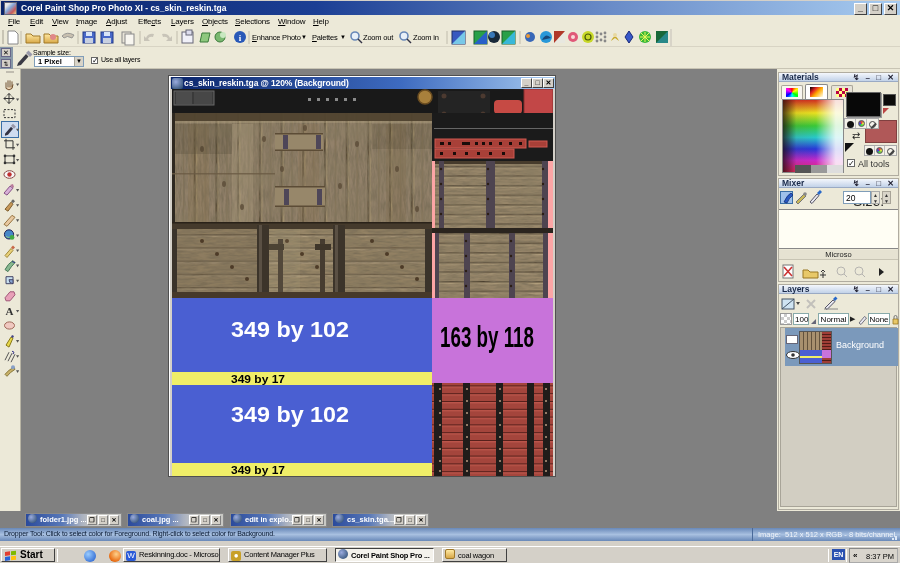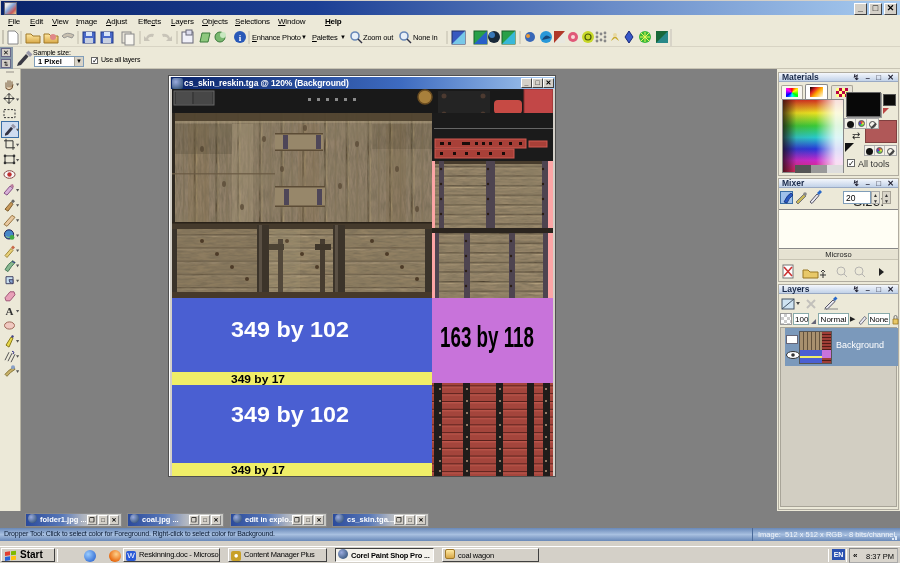--- a/index.html
+++ b/index.html
@@ -39,36 +39,37 @@
 .mticon{display:inline-block;width:9px;height:9px;border-radius:50%;background:radial-gradient(circle at 35% 35%,#9ad,#246);margin:0 3px 0 2px;vertical-align:-1px;}
 .mttext{font-weight:bold;}
 .mtb{position:absolute;top:1px;width:10px;height:10px;background:#d4d0c8;border:1px solid #808080;border-top-color:#fff;border-left-color:#fff;color:#000;font-size:6px;line-height:8px;text-align:center;font-weight:bold;}
 .mintab .mtb:nth-of-type(3){right:24px;}
 .mintab .mtb:nth-of-type(4){right:13px;}
 .mintab .mtb:nth-of-type(5){right:2px;}
 </style></head>
 <body>
 <div id="titlebar">
   <div class="ticon"></div>
+    <div class="ttext">Corel Paint Shop Pro Photo XI - cs_skin_reskin.tga</div>
   <div class="winbtn" style="right:33px;width:13px;">_</div>
   <div class="winbtn" style="right:18px;width:13px;">□</div>
   <div class="winbtn" style="right:3px;width:13px;">✕</div>
 </div>
 <div id="menubar">
   <span style="left:8px;"><u>F</u>ile</span>
     <span style="left:30px;"><u>E</u>dit</span>
     <span style="left:52px;"><u>V</u>iew</span>
     <span style="left:76px;"><u>I</u>mage</span>
     <span style="left:106px;"><u>A</u>djust</span>
     <span style="left:138px;">Effe<u>c</u>ts</span>
     <span style="left:171px;"><u>L</u>ayers</span>
     <span style="left:202px;"><u>O</u>bjects</span>
     <span style="left:235px;"><u>S</u>elections</span>
     <span style="left:278px;"><u>W</u>indow</span>
-    <span style="left:325px;font-weight:bold;"><u>H</u>elp</span>
+    <span style="left:313px;"><u>H</u>elp</span>
 </div>
 <div id="toolbar">
 <svg width="900" height="19" xmlns="http://www.w3.org/2000/svg" style="position:absolute;left:0;top:0;">
   <defs>
     <linearGradient id="fold" x1="0" y1="0" x2="0" y2="1">
           <stop offset="0" stop-color="#ffe9a2"></stop>
           <stop offset="1" stop-color="#d8a848"></stop>
         </linearGradient>
   </defs>
 
@@ -152,21 +153,21 @@
       <path d="M640 9 h10 M645 4 v10 M641 5 l8 8 M649 5 l-8 8" stroke="#e8f858" stroke-width="1"></path>
   <rect x="656" y="3" width="12" height="12" fill="#186838"></rect>
       <path d="M656 15 l12 -12 v12 z" fill="#38a8d8" opacity="0.5"></path>
   <rect x="670" y="1" width="2" height="17" fill="#d8d4c8"></rect>
 </svg>
 <div class="ddl" style="left:252px;"><u>E</u>nhance Photo</div>
 <div class="ddl" style="left:301px;font-size:6px;">▼</div>
 <div class="ddl" style="left:312px;"><u>P</u>alettes</div>
 <div class="ddl" style="left:340px;font-size:6px;">▼</div>
 <div class="ddl" style="left:363px;">Zoom out</div>
-<div class="ddl" style="left:413px;">None in</div>
+<div class="ddl" style="left:413px;">Zoom in</div>
 </div>
 <div id="optbar">
   <div style="position:absolute;left:0px;top:0px;width:13px;height:22px;background:#8898a8;"></div>
   <div style="position:absolute;left:1px;top:1px;width:10px;height:9px;background:#d4d0c8;border:1px solid #668;color:#000;font-size:7px;line-height:8px;text-align:center;">✕</div>
   <div style="position:absolute;left:1px;top:12px;width:10px;height:9px;background:#d4d0c8;border:1px solid #668;color:#000;font-size:6px;line-height:8px;text-align:center;">⇅</div>
   <svg width="26" height="22" style="position:absolute;left:14px;top:0;" xmlns="http://www.w3.org/2000/svg">
     <path d="M4 16 L12 7 l2.5 2.5 L7 18 l-4 1 z" fill="#3a3a44"></path>
     <path d="M12 6 l4 4 2.5 -2.5 -4 -4 z" fill="#99a"></path>
   </svg>
   <div style="position:absolute;left:33px;font-size:7px;letter-spacing:-0.2px;top:2px;">Sample size:</div>
@@ -723,21 +724,21 @@
   <div style="position:absolute;left:57px;top:2px;width:1px;height:13px;background:#999;border-right:1px solid #fff;"></div>
   <div style="position:absolute;left:84px;top:3px;width:12px;height:12px;border-radius:50%;background:radial-gradient(circle at 35% 35%,#9cf,#1a55c8);"></div>
   <div style="position:absolute;left:109px;top:3px;width:12px;height:12px;border-radius:50%;background:radial-gradient(circle at 60% 35%,#ffd08a,#e86a10 70%,#8a3000);"></div>
   <div style="position:absolute;left:128px;top:2px;width:1px;height:13px;background:#999;border-right:1px solid #fff;"></div>
   <div class="taskbtn" style="left:123px;width:97px;">
     <span class="tbicon" style="background:#2a5ad8;color:#fff;">W</span>Reskinning.doc - Microso...</div>
   <div class="taskbtn" style="left:228px;width:99px;">
     <span class="tbicon" style="background:#c8a028;color:#fff;">●</span>Content Manager Plus</div>
   <div class="taskbtn active" style="left:335px;width:99px;">
     <span class="tbicon" style="background:radial-gradient(circle at 35% 35%,#9ad,#246);border-radius:50%;"></span><b>Corel Paint Shop Pro ...</b></div>
-  <div class="taskbtn" style="left:442px;width:97px;">
+  <div class="taskbtn" style="left:442px;width:65px;">
     <span class="tbicon" style="background:linear-gradient(180deg,#ffe9a2,#d8a848);border:1px solid #a07828;"></span>coal wagon</div>
   <div style="position:absolute;left:828px;top:2px;width:1px;height:13px;background:#999;border-right:1px solid #fff;"></div>
   <div style="position:absolute;left:832px;top:2px;width:13px;height:11px;background:#2a50b0;color:#fff;font-size:7px;font-weight:bold;text-align:center;line-height:11px;">EN</div>
   <div style="position:absolute;left:846px;top:2px;width:1px;height:13px;background:#999;border-right:1px solid #fff;"></div>
   <div style="position:absolute;left:849px;top:1px;width:49px;height:15px;border:1px solid #aaa;border-top-color:#888;border-left-color:#888;background:#d8d4cc;">
     <div style="position:absolute;left:3px;top:2px;font-size:8px;font-weight:bold;">«</div>
     <div style="position:absolute;left:16px;top:3px;font-size:7.5px;">8:37 PM</div>
   </div>
 </div>
 

